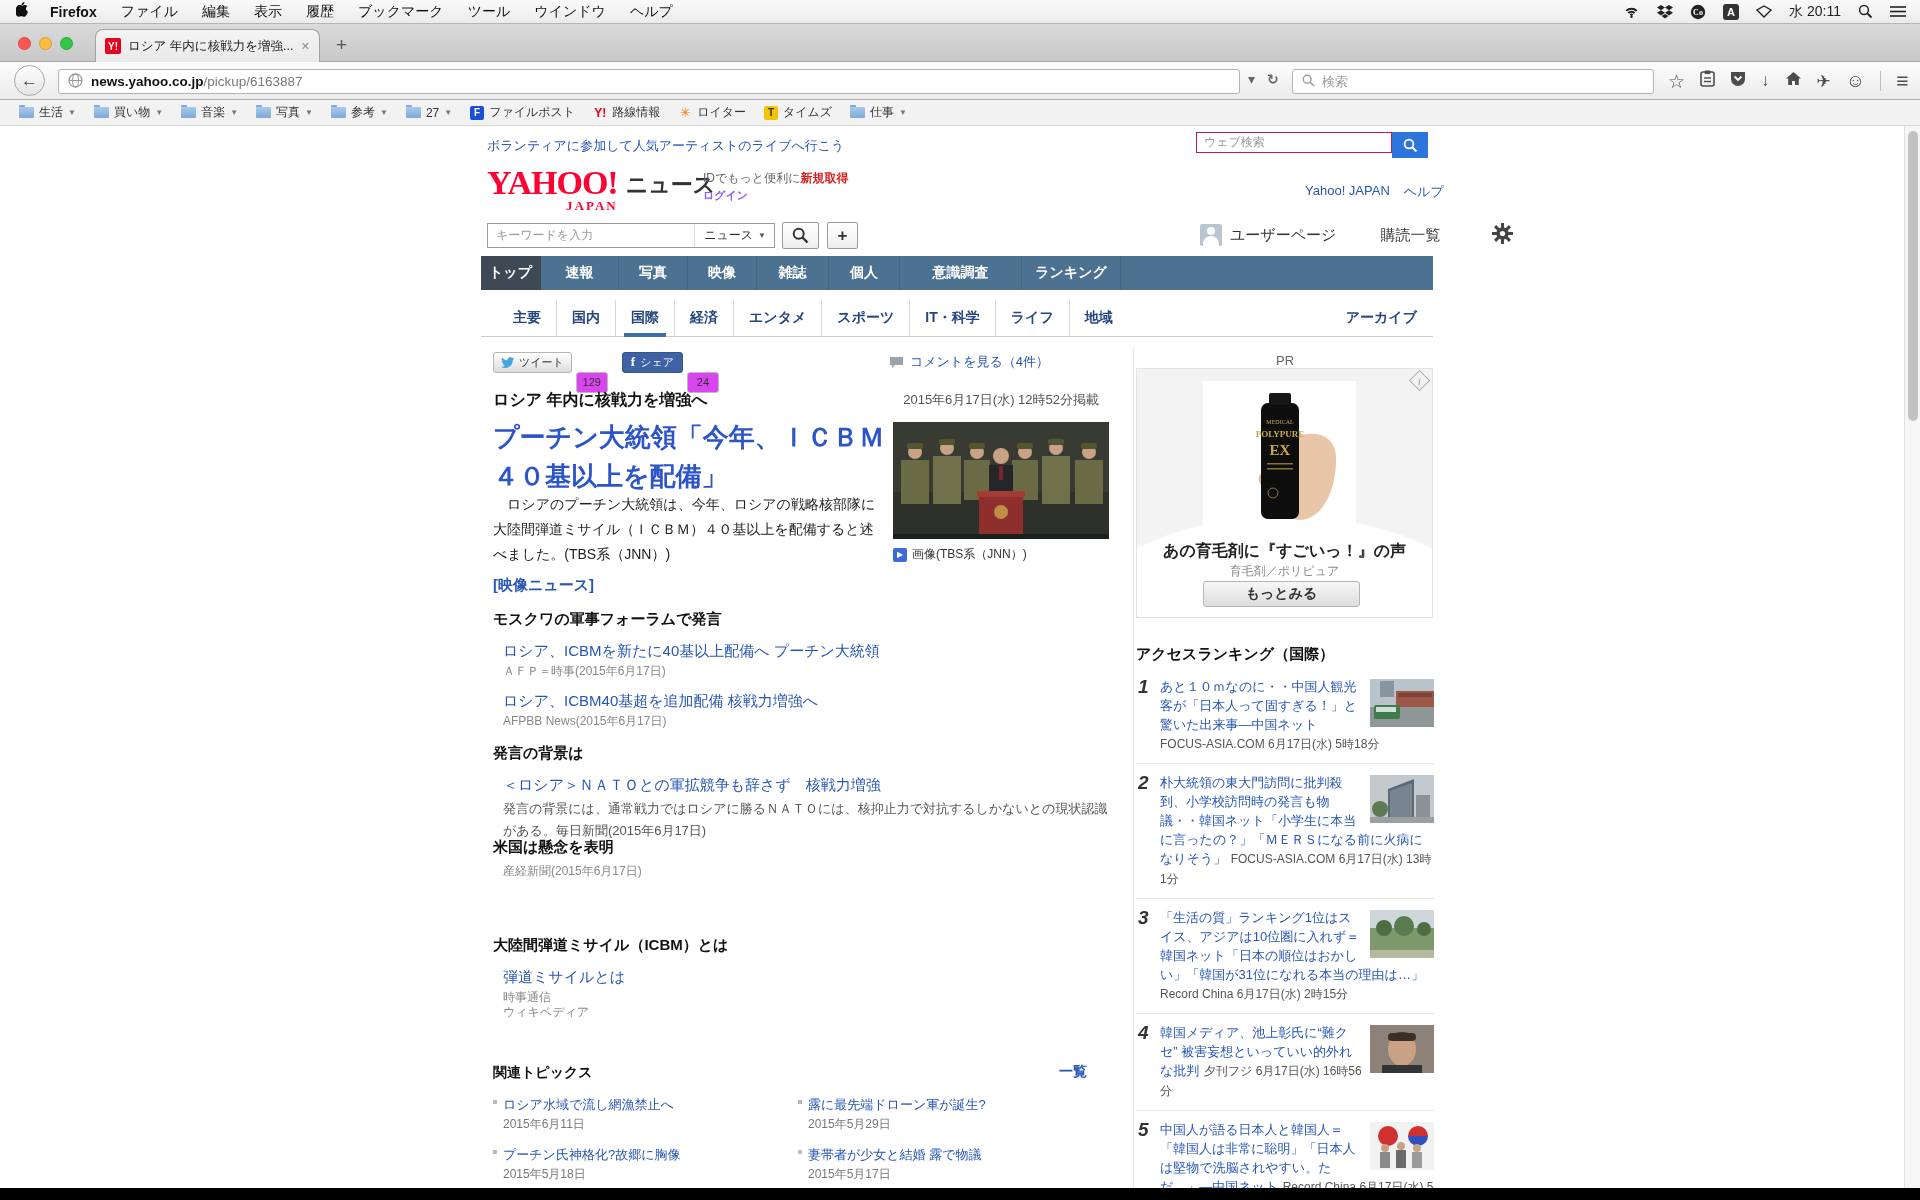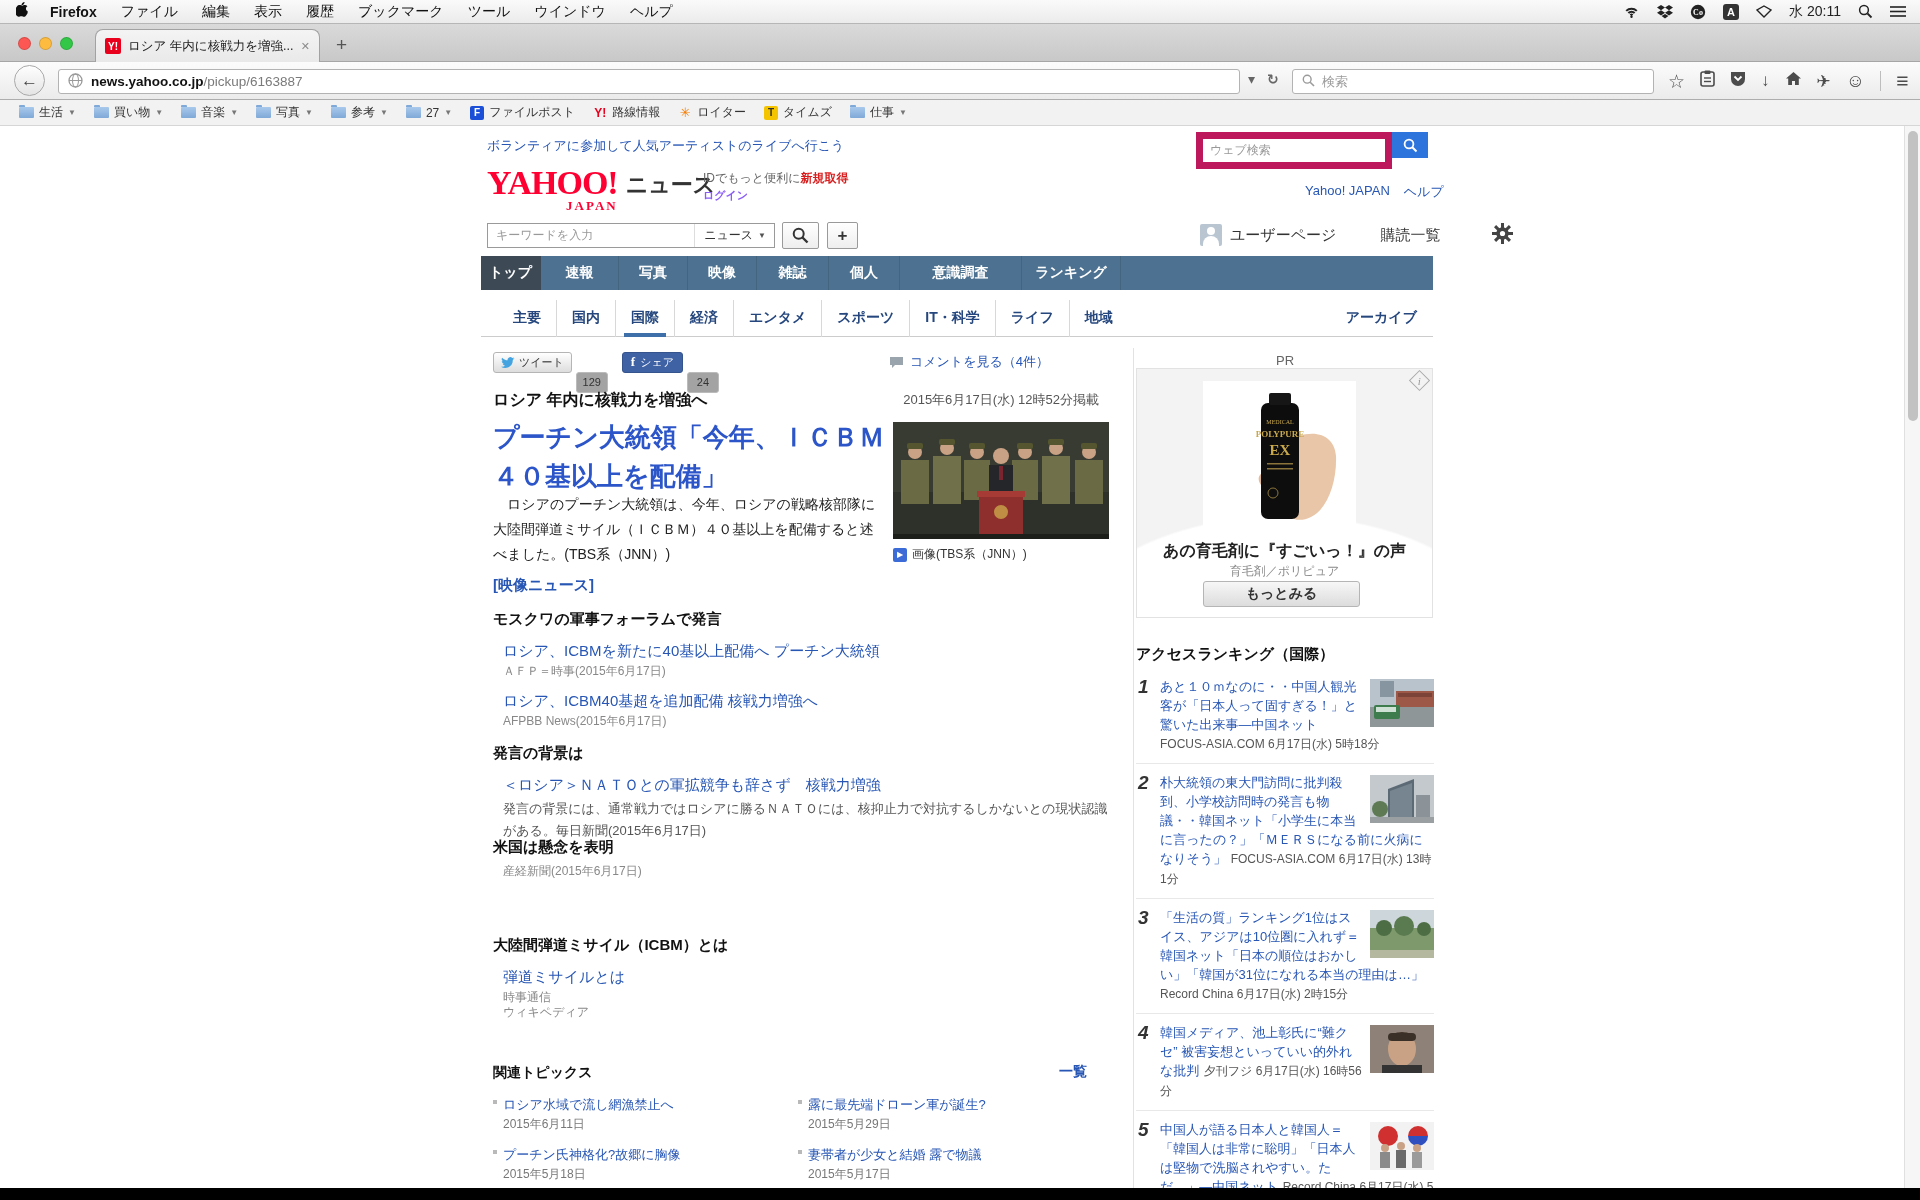--- a/index.html
+++ b/index.html
@@ -67,21 +67,21 @@
     justify-content:center; font-size:10px; font-weight:bold; flex:none; }
   .ico-filepost { background:#1b4fd8; color:#fff; }
   .ico-yj { color:#e8001d; font-size:12px; }
   .ico-reuters { color:#f57c00; font-size:13px; }
   .ico-times { background:#f5c400; color:#333; }
 
   
   .page { position:absolute; top:126px; left:0; width:1920px; height:1062px; background:#fff; overflow:hidden; }
 
   .promo-link { position:absolute; left:487px; top:11px; font-size:13px; color:#2756b4; }
-  .websearch { position:absolute; left:1196px; top:6px; width:196px; height:37px; border:7px solid #be185d;
+  .websearch { position:absolute; left:1196px; top:6px; width:196px; height:21px; border:1px solid #be185d;
     display:flex; align-items:center; padding:0 7px; font-size:12px; color:#999; background:#fff; }
   .websearch-btn { position:absolute; left:1392px; top:6px; width:36px; height:26px; background:#2e74dd;
     display:flex; align-items:center; justify-content:center; }
 
   .ylogo { position:absolute; left:487px; top:42px; display:flex; align-items:flex-start; }
   .ylogo-main { font-family:"Liberation Serif","DejaVu Serif",serif; font-weight:bold;
     font-size:34px; color:#ff0033; letter-spacing:-1px; line-height:30px; }
   .ylogo-japan { font-family:"Liberation Serif","DejaVu Serif",serif; font-weight:bold;
     font-size:13px; color:#ff0033; display:block; text-align:right; margin-top:0px; letter-spacing:2px;}
   .ylogo-service { font-size:22px; font-weight:bold; color:#333; margin:2px 0 0 8px; }
@@ -121,21 +121,21 @@
   .archive { margin-left:auto; margin-right:16px; color:#25477e; }
 
   
   .maincol { position:absolute; left:493px; top:212px; width:628px; }
   .vdivider { position:absolute; left:1133px; top:222px; width:1px; height:840px; background:#e2e2e2; }
 
   .social-row { position:absolute; left:0; top:14px; display:flex; align-items:center; height:20px; width:628px; }
   .tw-btn { display:flex; align-items:center; gap:4px; background:linear-gradient(#fff,#ddd);
     border:1px solid #b5b5b5; border-radius:3px; height:21px; padding:0 7px; font-size:11px; color:#333; }
   .cnt-box { border:1px solid #bbb; border-radius:3px; height:21px; min-width:32px; display:flex;
-    align-items:center; justify-content:center; font-size:11px; color:#333; margin-left:4px; background:#a3a3a3;margin-top:40px;}
+    align-items:center; justify-content:center; font-size:11px; color:#333; margin-left:4px; background:#d946ef;margin-top:40px;}
   .fb-btn { display:flex; align-items:center; gap:5px; background:#3f62a5; border:1px solid #35538c;
     border-radius:3px; height:21px; padding:0 8px; font-size:11px; color:#fff; margin-left:14px; }
   .fb-f { font-weight:bold; font-size:13px; font-family:"Liberation Serif",serif; }
   .comments { position:absolute; right:72px; top:1px; display:flex; gap:6px; align-items:center;
     font-size:13px; color:#2756b4; }
 
   .headline-row { position:absolute; left:0; top:52px; width:620px; }
   .kicker { font-size:16px; font-weight:bold; color:#111; }
   .pub-date { position:absolute; right:14px; top:1px; font-size:13px; color:#555; font-weight:normal; }
 

